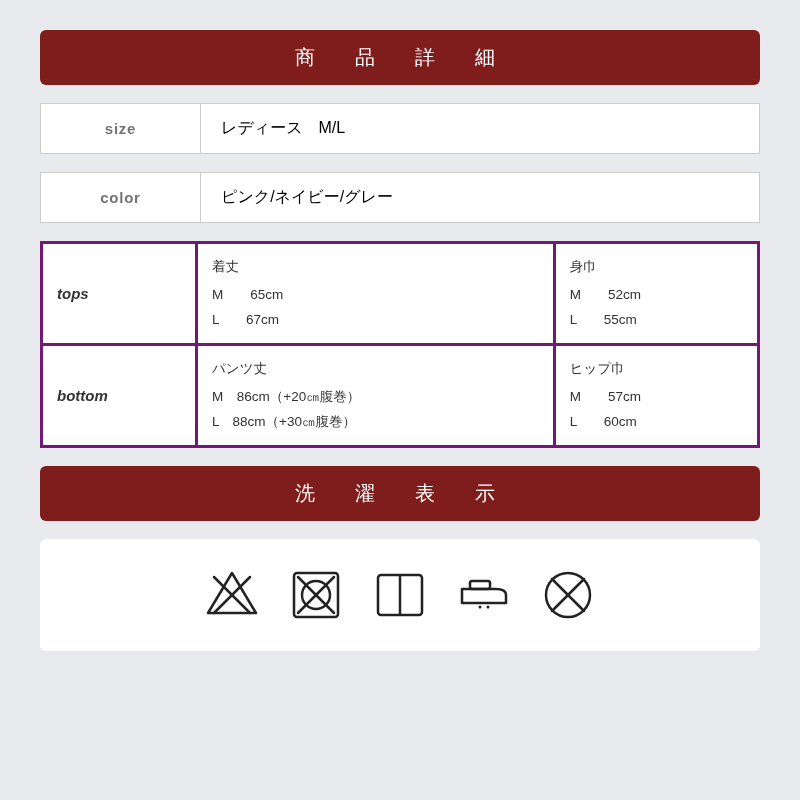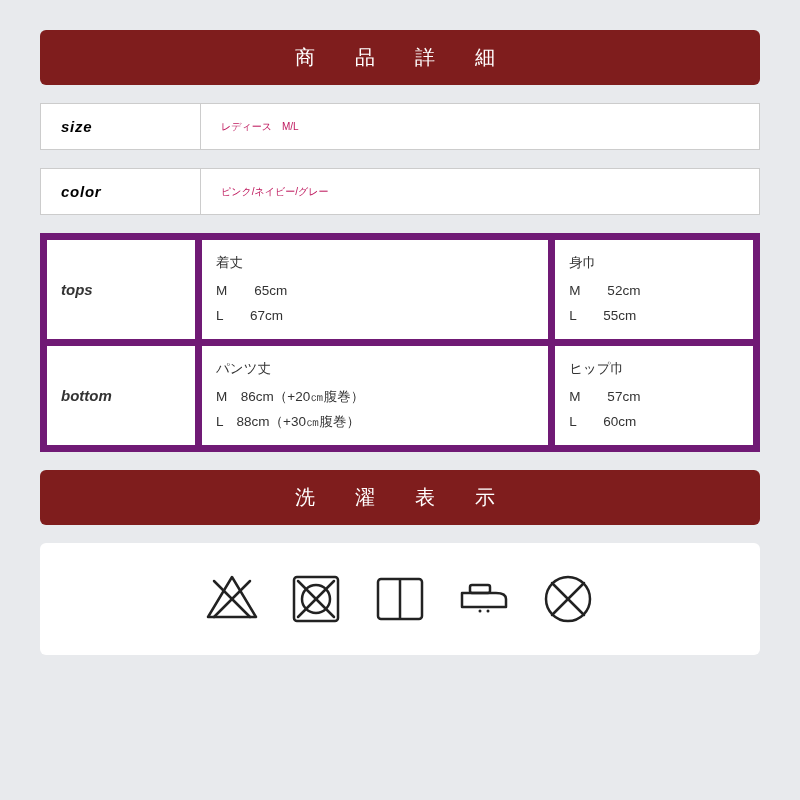--- a/index.html
+++ b/index.html
@@ -34,39 +34,39 @@
     }
 
     .info-table td {
       border: 1px solid #ccc;
       padding: 14px 20px;
       font-size: 15px;
     }
 
     .info-table .label-cell {
       width: 160px;
-      font-style: italic;
       font-weight: bold;
       letter-spacing: 0.05em;
+      text-align: center;
+      color: #737373;
+    }
+
+    .info-table .value-cell {
       color: #000000;
-    }
-
-    .info-table .value-cell {
-      color: #be185d;
-      font-size: 10px;
+      font-size: 16px;
     }
 
     .size-detail-table {
       width: 100%;
       border-collapse: collapse;
       background: white;
     }
 
     .size-detail-table td, .size-detail-table th {
-      border: 7px solid #701a75;
+      border: 3px solid #701a75;
       padding: 10px 14px;
       vertical-align: middle;
       color: #333;
     }
 
     .size-detail-table .row-label {
       width: 155px;
       font-style: italic;
       font-weight: bold;
       text-align: left;

